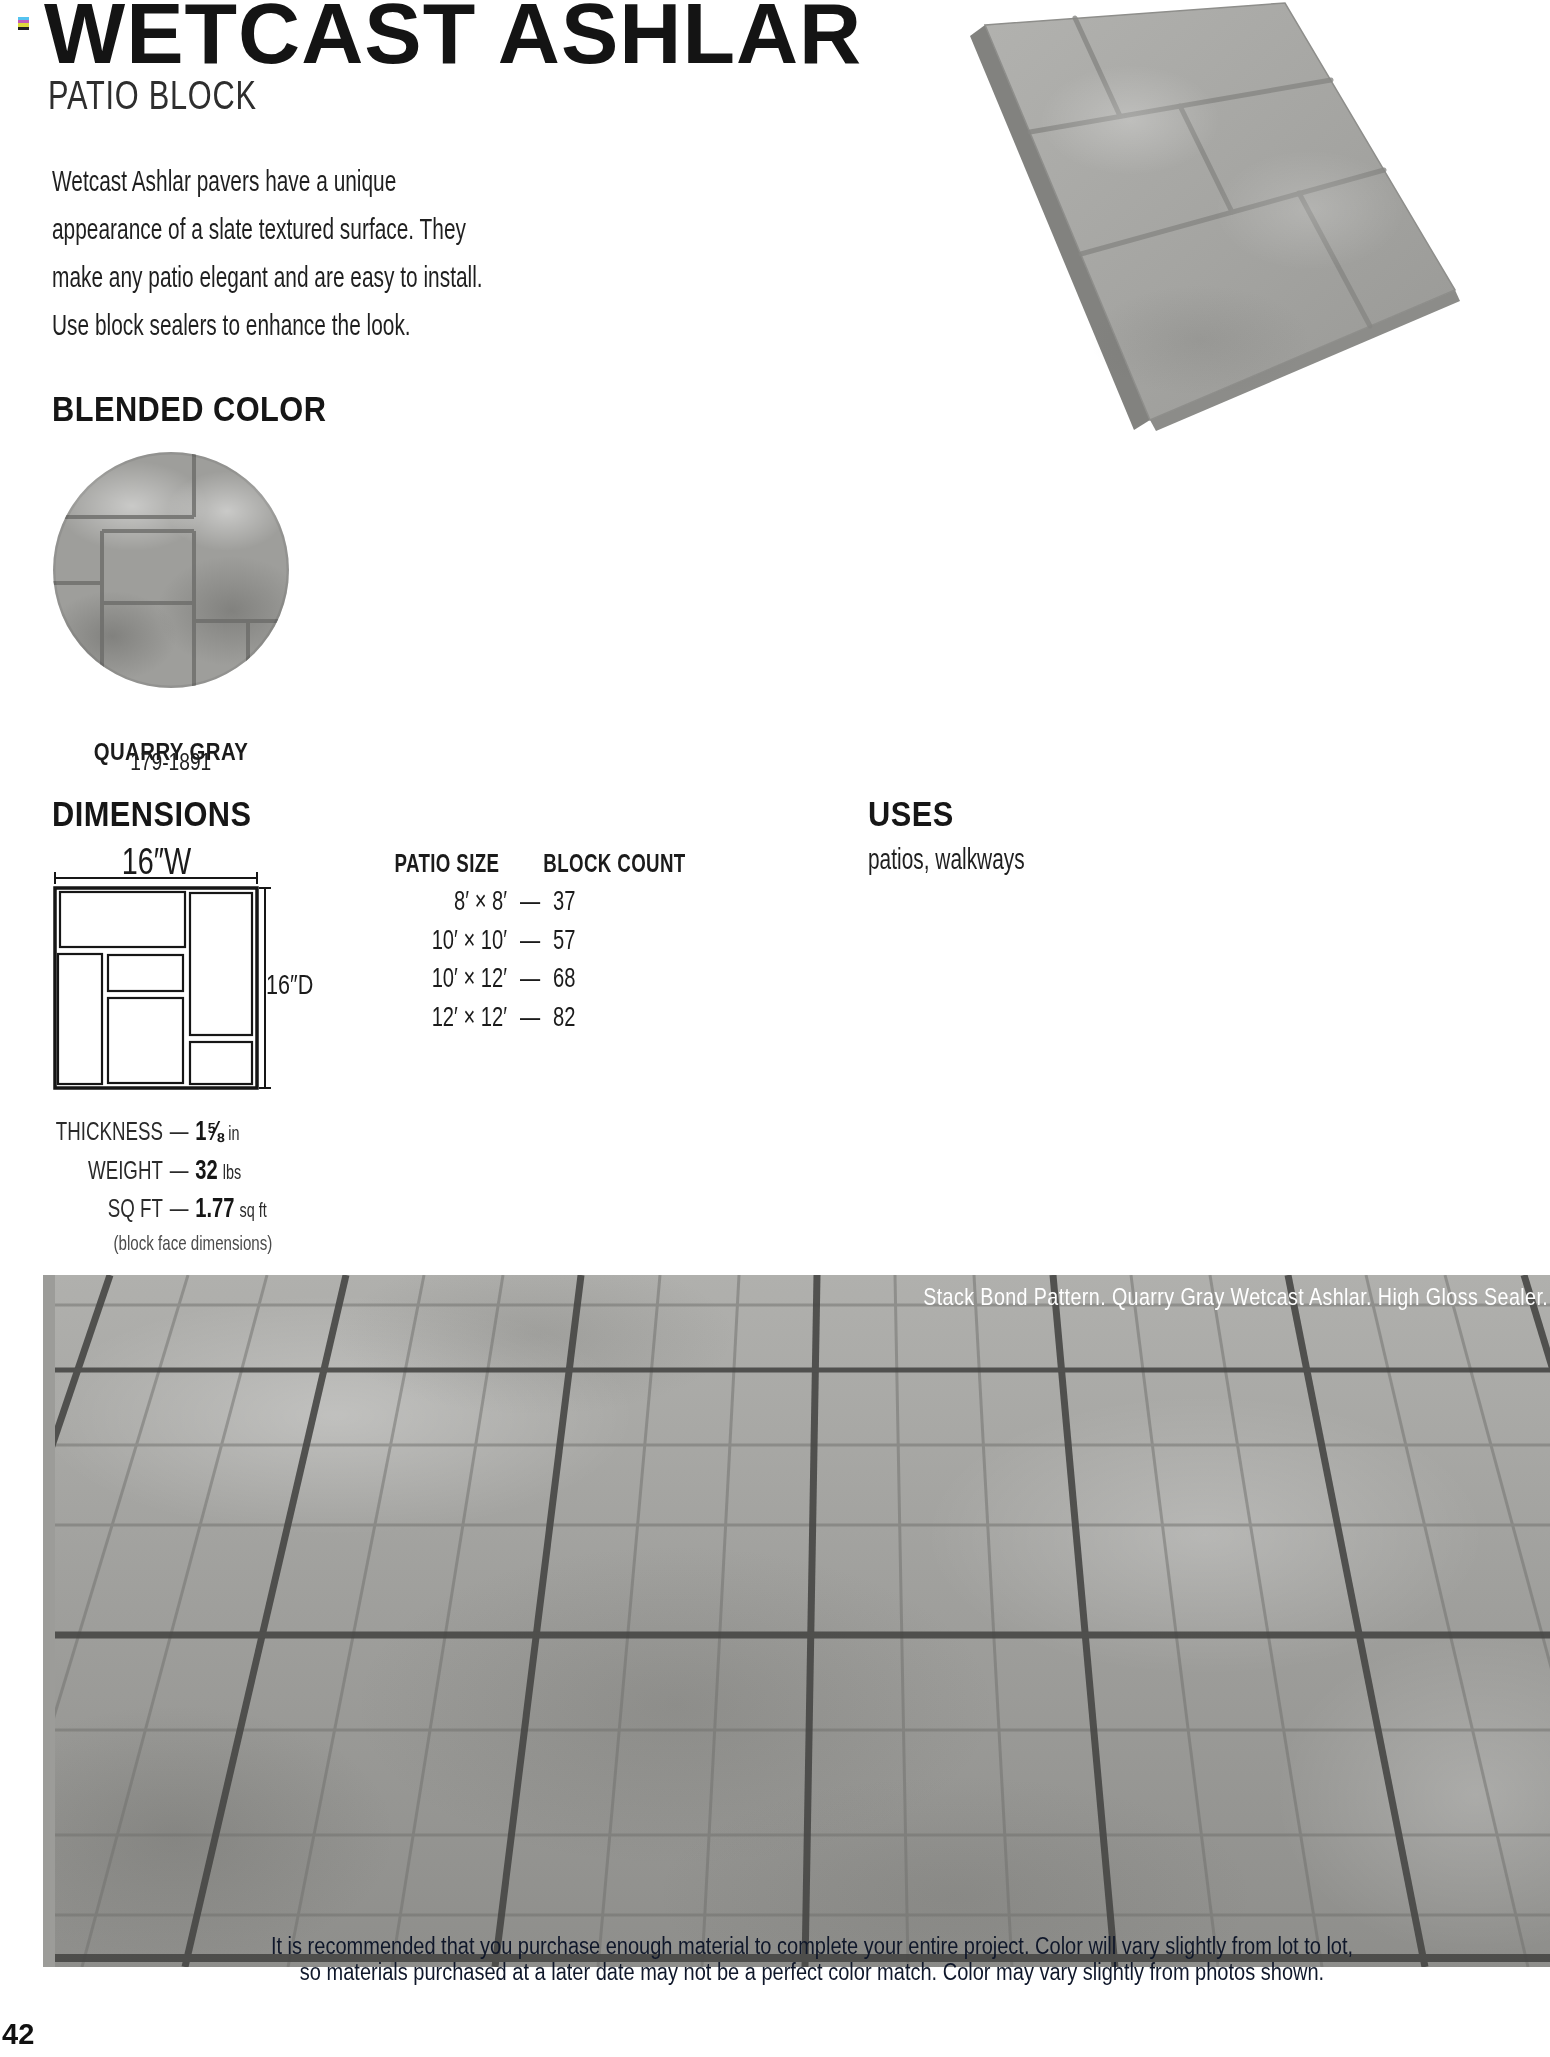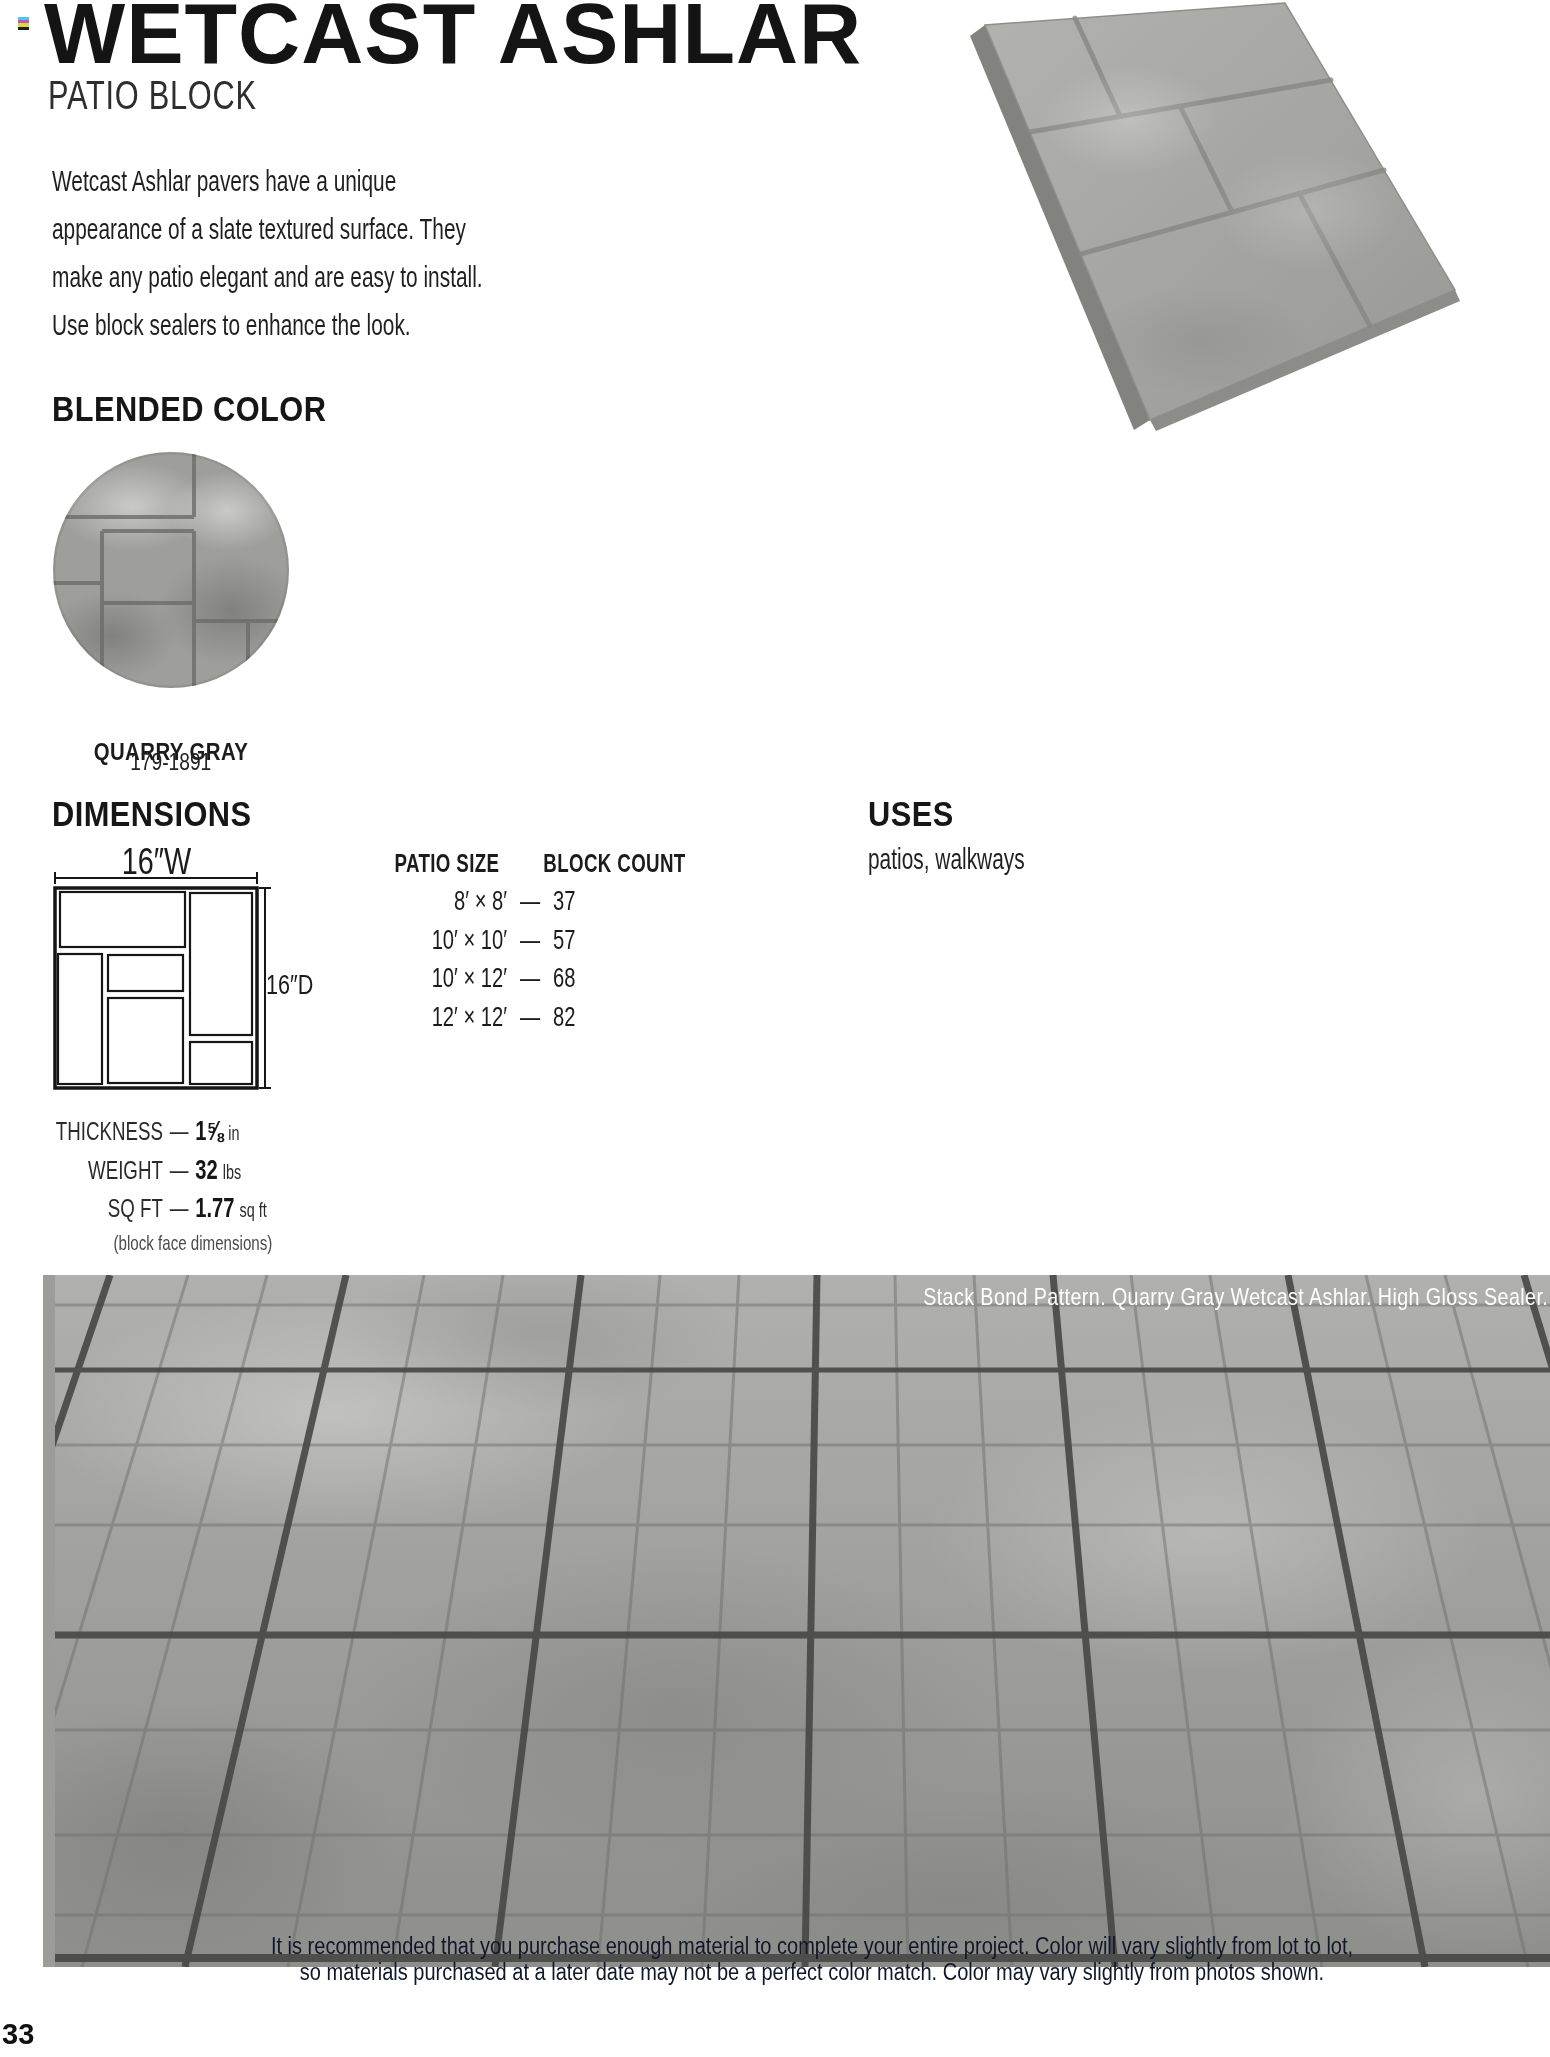--- a/index.html
+++ b/index.html
@@ -291,15 +291,15 @@
         <line x1="0" y1="683" x2="1507" y2="683" stroke-width="8"></line>
       </g>
     </svg>
     <div class="caption" style="color:#ffffff"><span class="sx82r" style="display:inline-block">Stack Bond Pattern. Quarry Gray Wetcast Ashlar. High Gloss Sealer.</span></div>
   </div>
 
   <div class="abs footer">
     <div class="sx87c">It is recommended that you purchase enough material to complete your entire project. Color will vary slightly from lot to lot,</div>
     <div class="sx87c">so materials purchased at a later date may not be a perfect color match. Color may vary slightly from photos shown.</div>
   </div>
-  <div class="abs pagenum">33</div>
+  <div class="abs pagenum">42</div>
 
 </div>
 
 </body></html>

